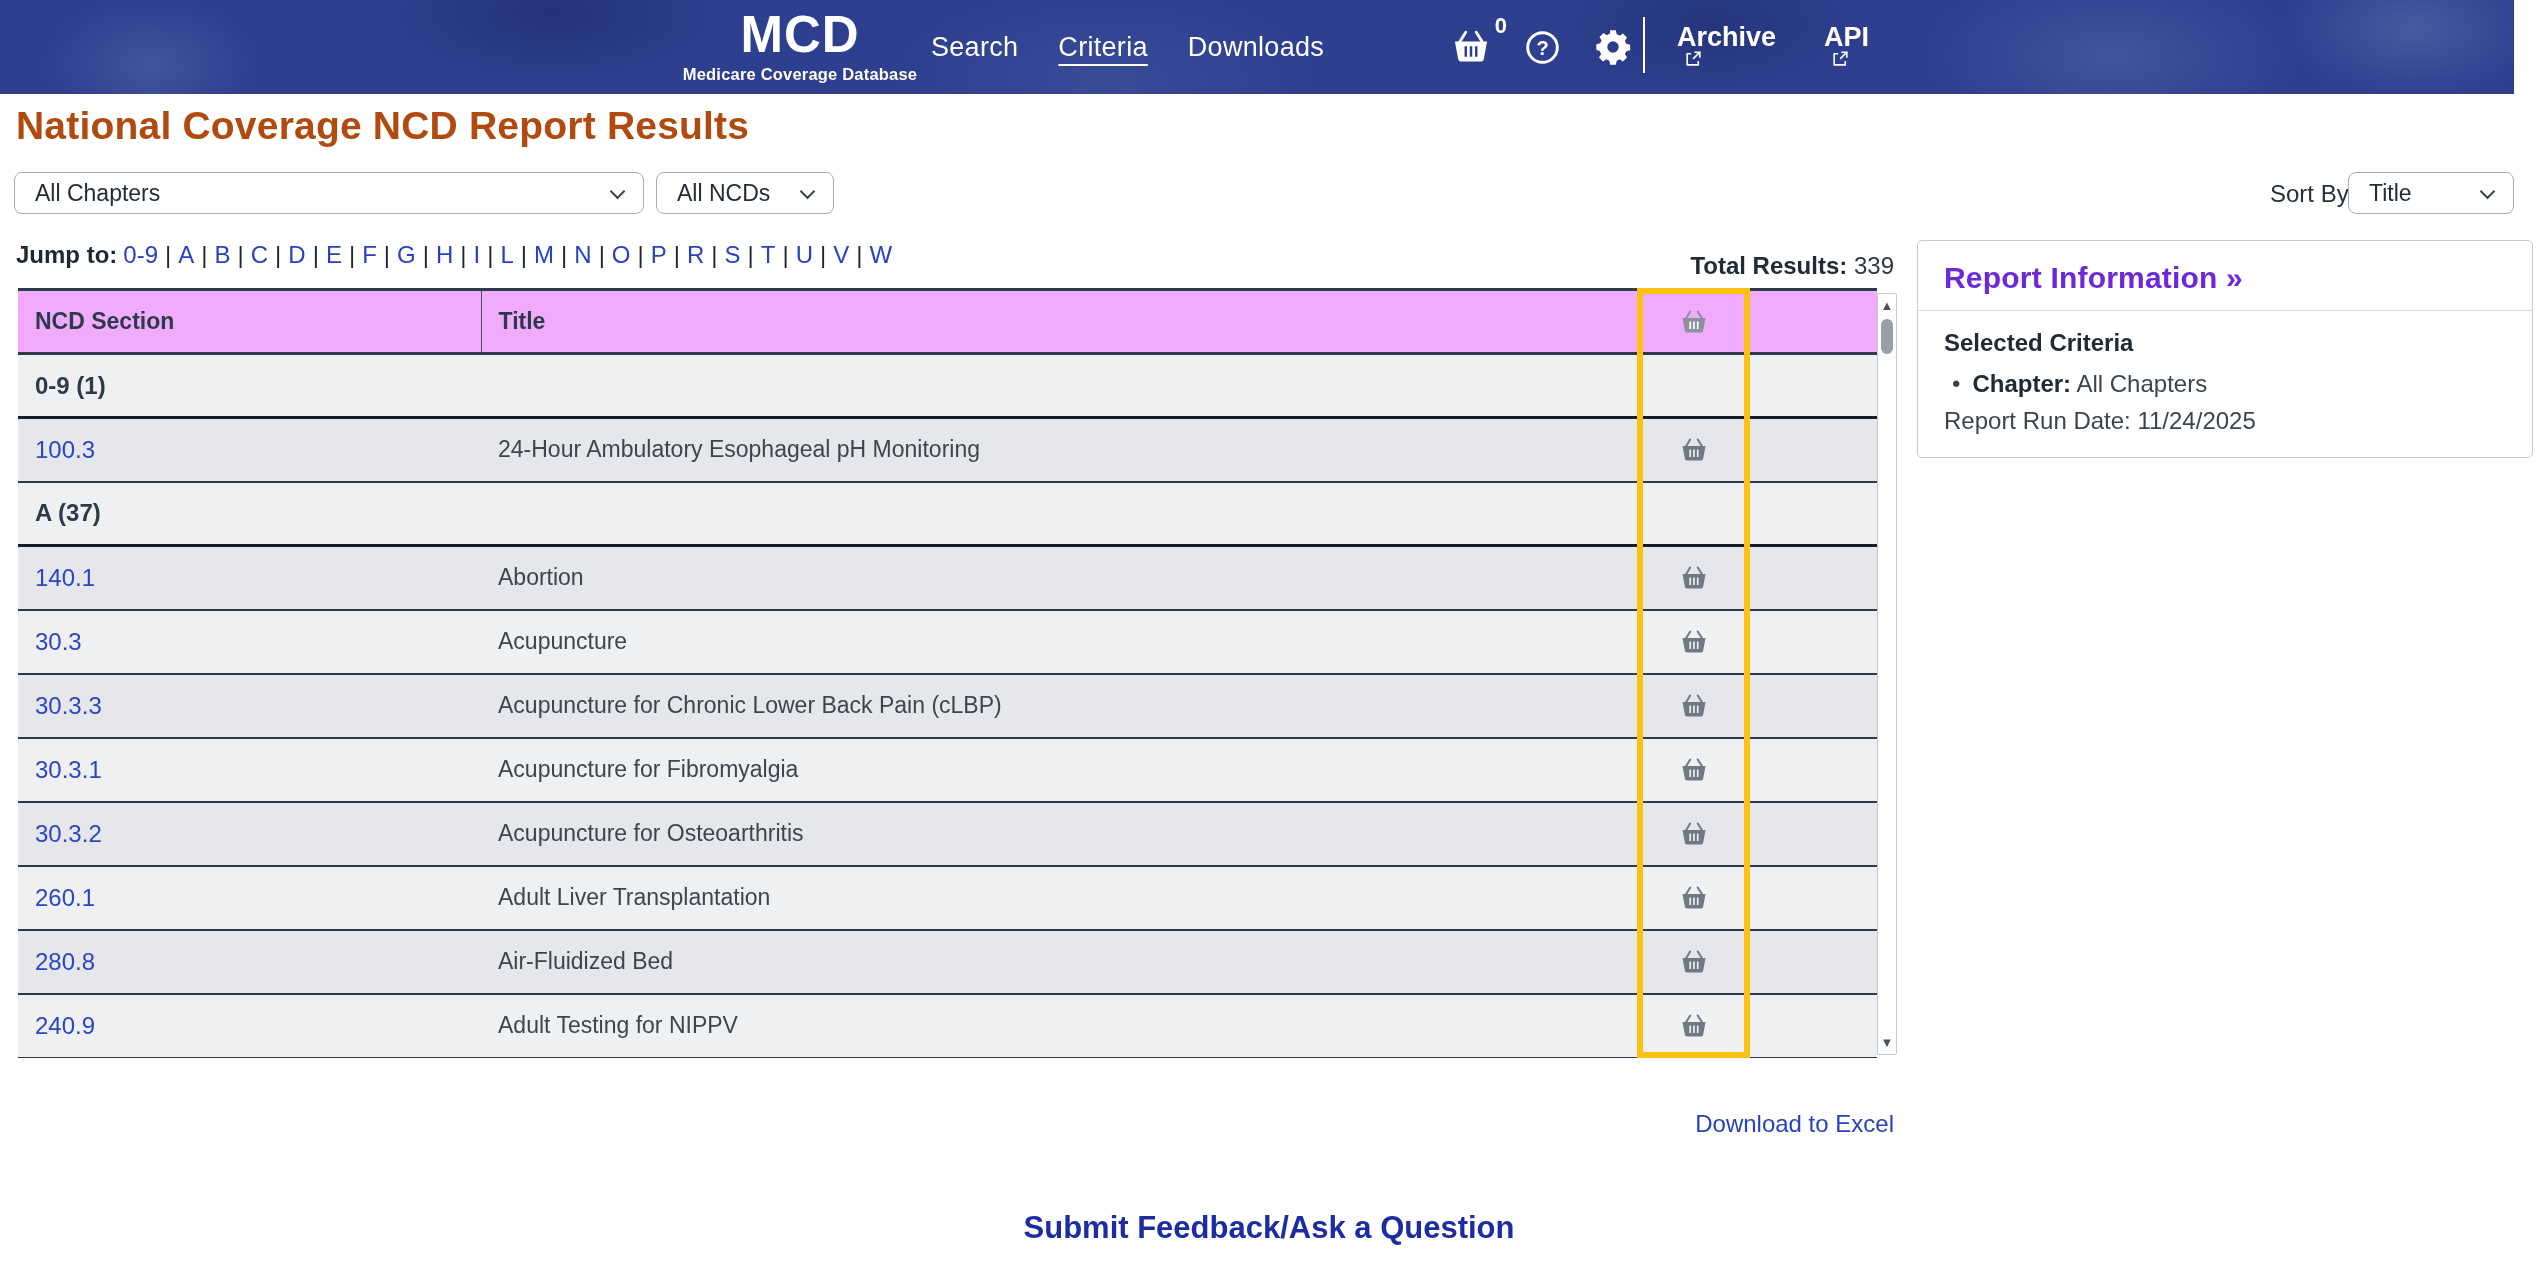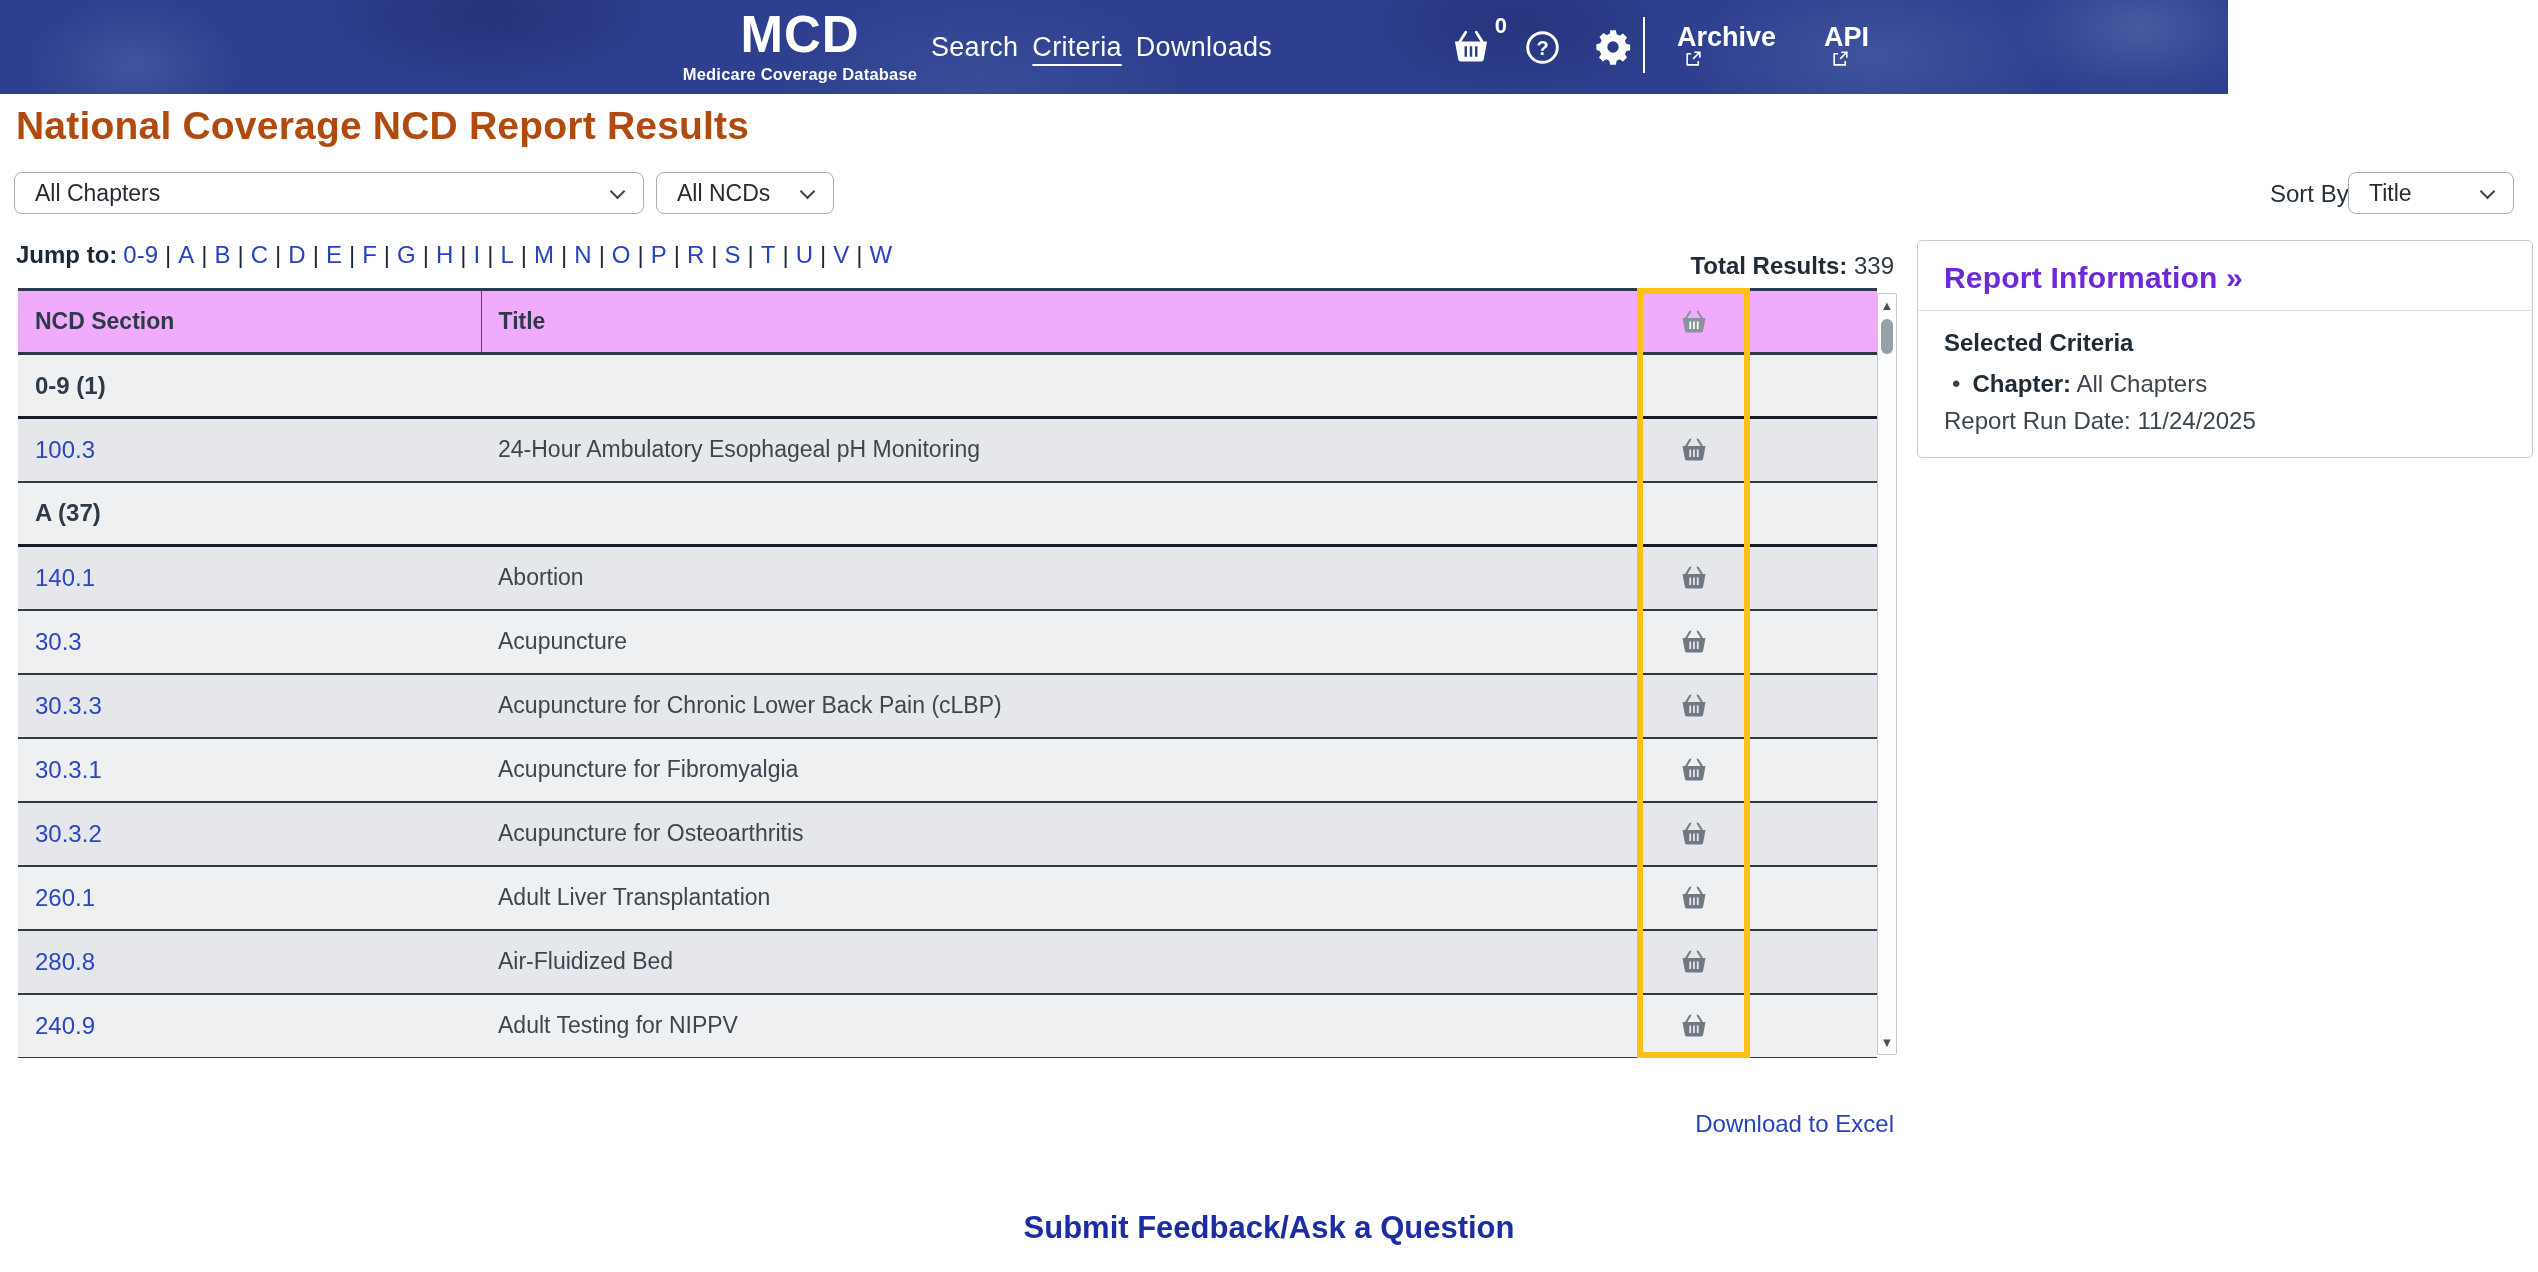--- a/index.html
+++ b/index.html
@@ -1,32 +1,32 @@
 <!DOCTYPE html>
 <html><head>
 <meta charset="utf-8">
 <style>
   * { margin:0; padding:0; box-sizing:border-box; }
   html,body { width:2538px; height:1272px; background:#fff; overflow:hidden;
               font-family:"Liberation Sans", sans-serif; }
 
   
-  .header { position:absolute; left:0; top:0; width:2228px; height:94px;
+  .header { position:absolute; left:0; top:0; width:2514px; height:94px;
     background:
       radial-gradient(140px 90px at 6% 70%, rgba(90,110,175,.45), transparent 75%),
       radial-gradient(220px 90px at 22% 15%, rgba(25,35,95,.45), transparent 80%),
       radial-gradient(260px 110px at 44% 85%, rgba(80,100,170,.35), transparent 80%),
       radial-gradient(200px 95px at 68% 25%, rgba(28,38,100,.40), transparent 80%),
       radial-gradient(230px 110px at 84% 60%, rgba(95,115,180,.40), transparent 80%),
       radial-gradient(160px 90px at 96% 30%, rgba(120,140,195,.35), transparent 80%),
       #2d3f8e; }
   .logo { position:absolute; left:640px; top:9px; width:320px; text-align:center; color:#fff; }
   .logo-title { font-size:51px; font-weight:800; letter-spacing:1px; line-height:1.0; }
   .logo-sub { font-size:16.5px; font-weight:600; margin-top:5px; letter-spacing:.2px; }
-  .main-nav { position:absolute; left:931px; top:0; height:94px; display:flex; align-items:center; gap:14px; }
+  .main-nav { position:absolute; left:931px; top:0; height:94px; display:flex; align-items:center; gap:40px; }
   .main-nav a { color:#fff; font-size:27px; font-weight:500; text-decoration:none; letter-spacing:.3px; cursor:pointer; }
   .main-nav a.active { text-decoration:underline; text-underline-offset:8px; text-decoration-thickness:2px; }
   .tools { position:absolute; left:1450px; top:0; height:94px; display:flex; align-items:center; gap:32px; }
   .basket-wrap { position:relative; width:42px; height:42px; cursor:pointer; }
   .basket-badge { position:absolute; top:-13px; right:-15px; color:#fff; font-size:22px; font-weight:700; }
   .hdr-divider { position:absolute; left:1643px; top:17px; width:2px; height:56px; background:#fff; }
   .ext-links { position:absolute; left:1677px; top:0; height:94px; display:flex; align-items:center; gap:48px; }
   .ext-links a { color:#fff; font-size:27px; font-weight:600; text-decoration:none; display:flex; align-items:flex-start; cursor:pointer;flex-direction:column; }
   .ext-icon { margin-left:7px; transform:translateY(-4px); }
 

